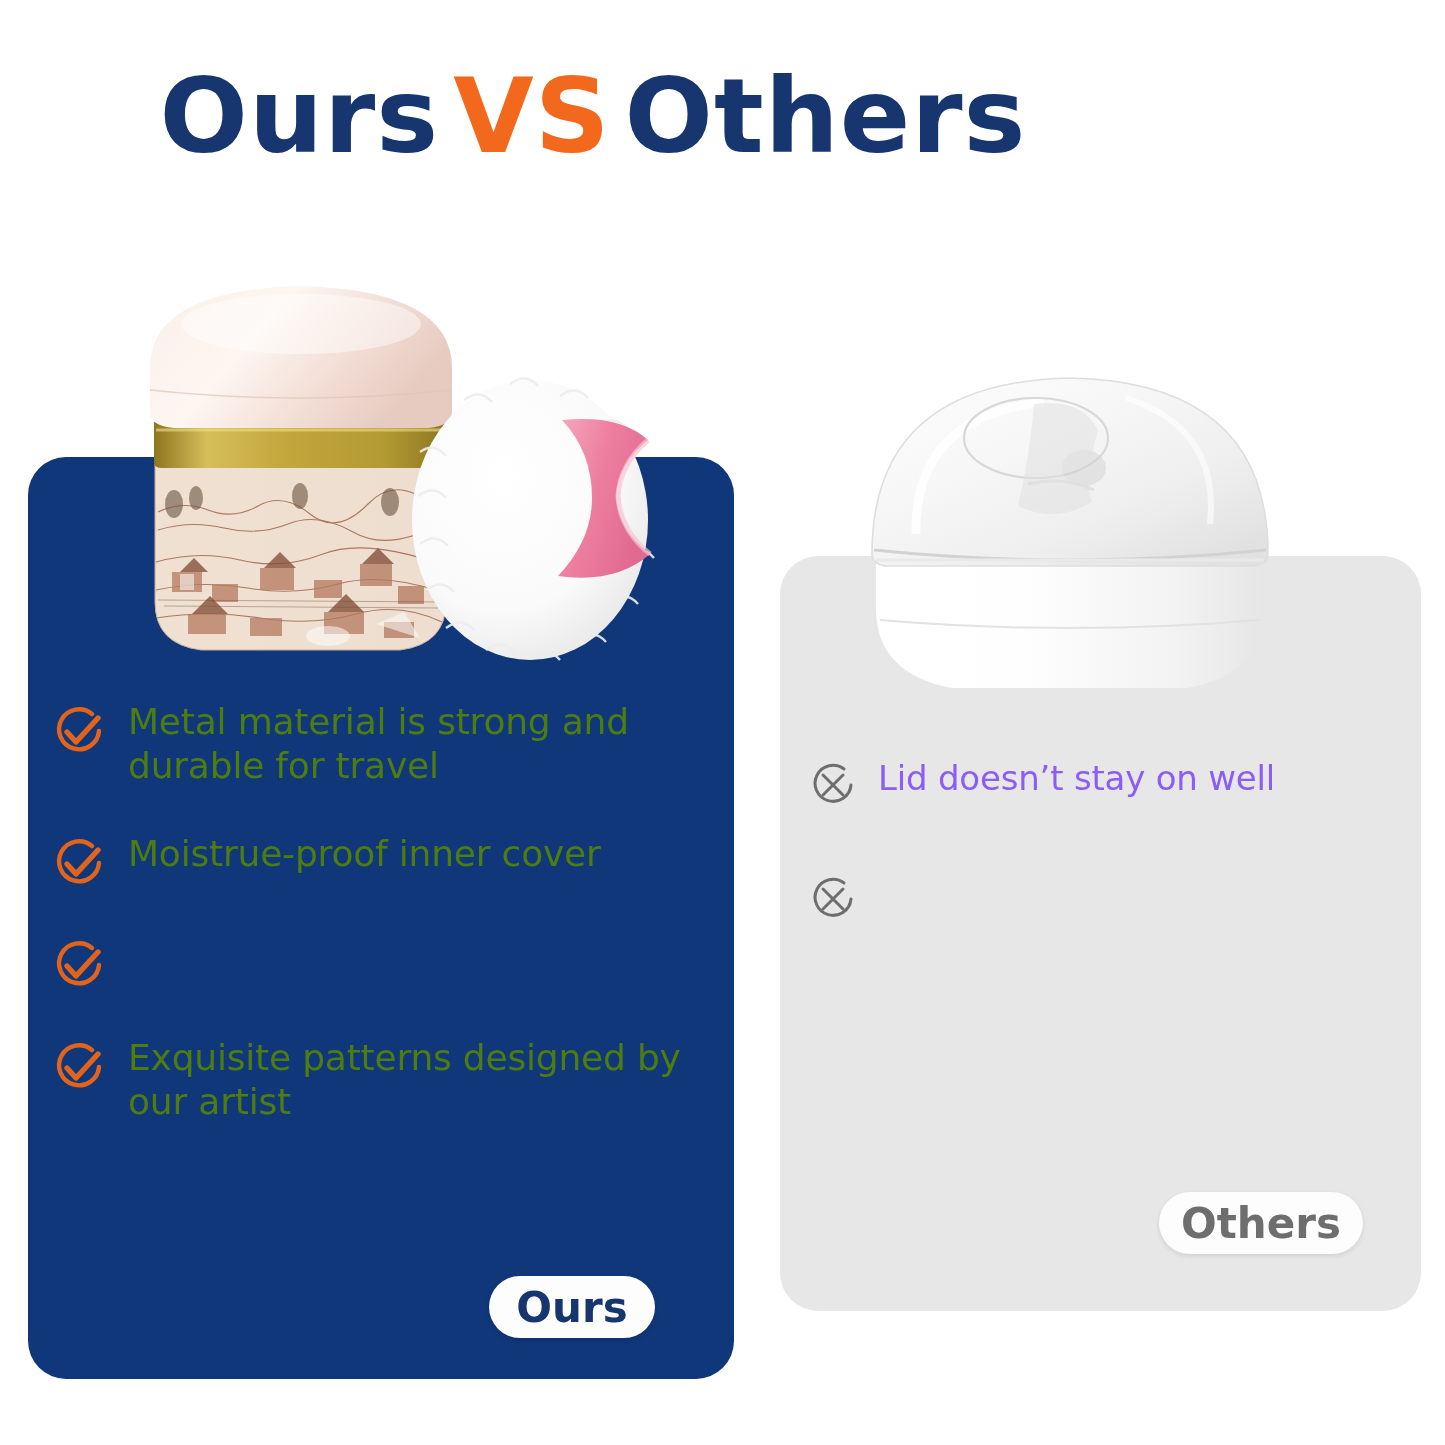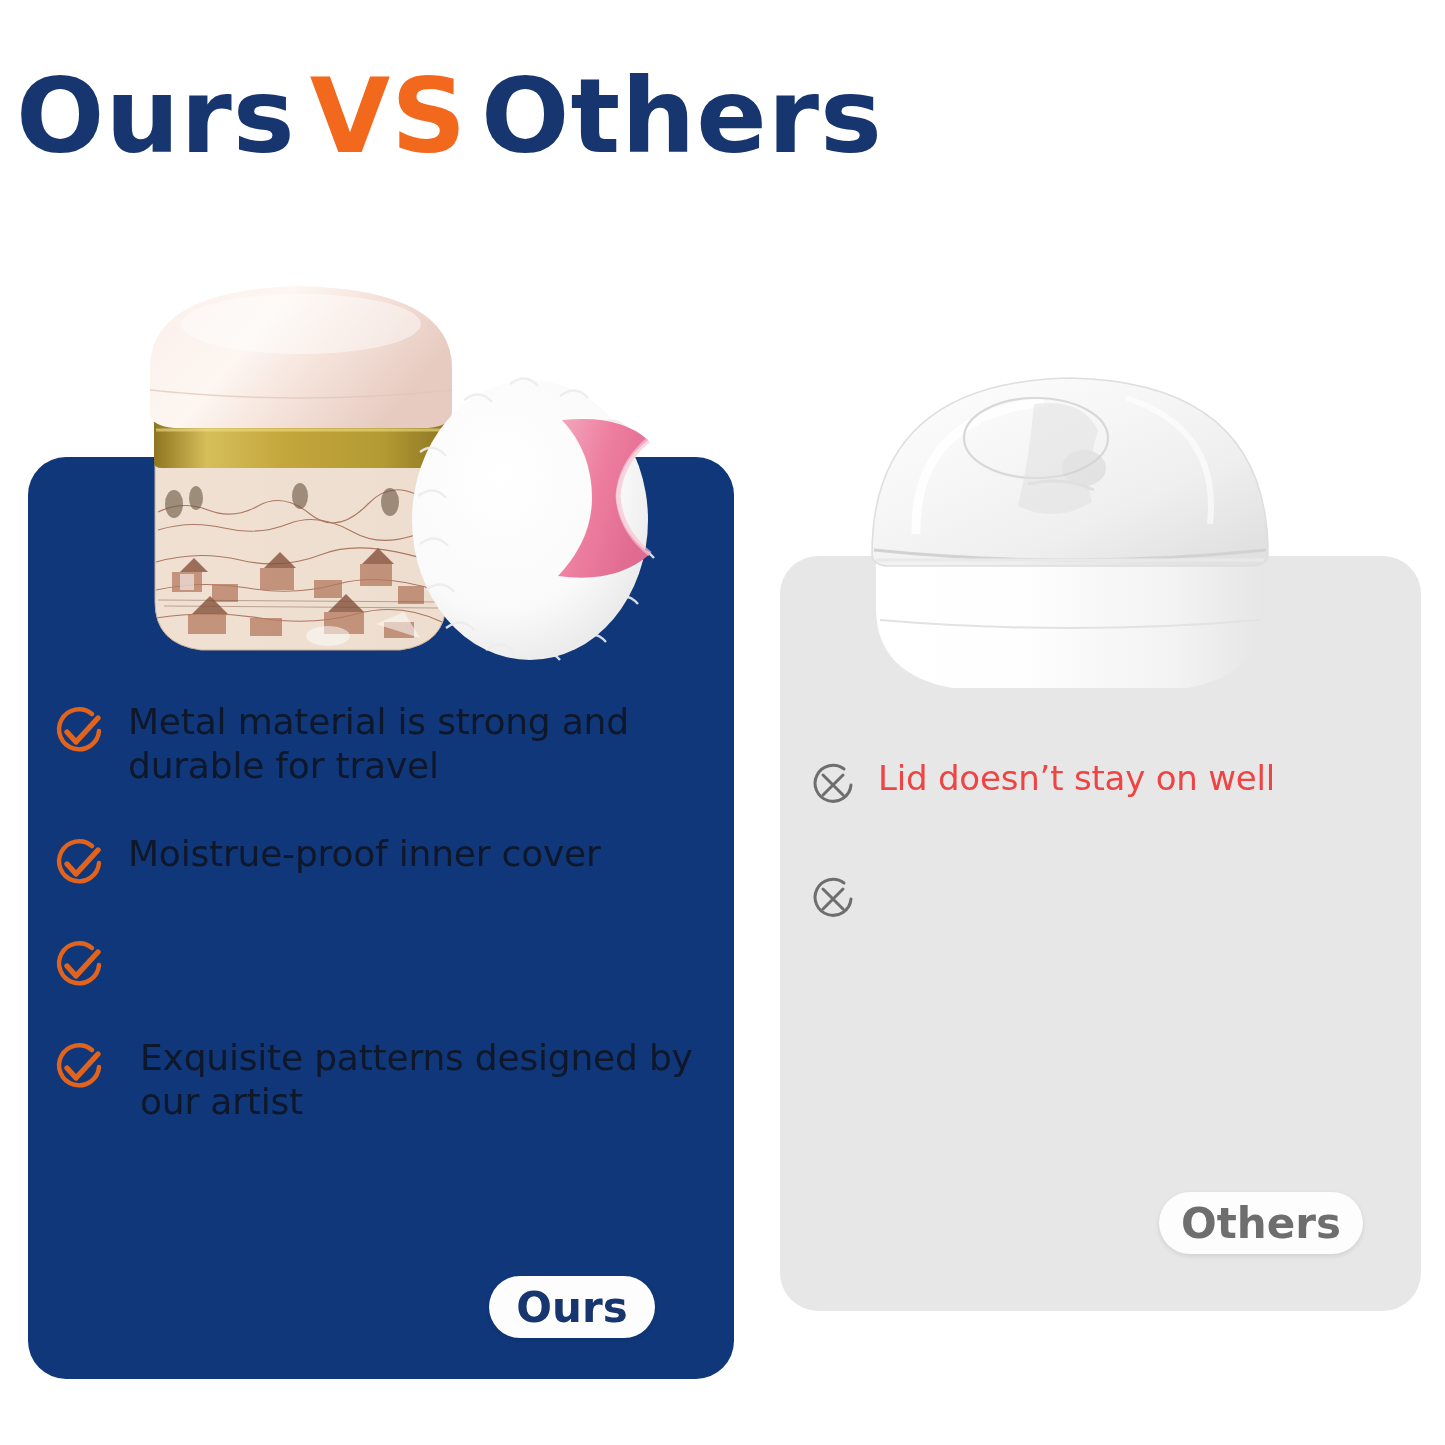--- a/index.html
+++ b/index.html
@@ -13,22 +13,23 @@
     height: 1445px;
     background: #ffffff;
     overflow: hidden;
     font-family: "DejaVu Sans", sans-serif;
   }
 
   
   .title {
     position: absolute;
     top: 62px;
-    left: 16px;
+    left: 4px;
     width: 1178px;
+    text-align: center;
     font-family: "DejaVu Sans", sans-serif;
     font-size: 104px;
     font-weight: bold;
     letter-spacing: 1px;
     white-space: nowrap;
     line-height: 1.05;
   }
   .title .t-ours,
   .title .t-others { color: #17356E; }
   .title .t-vs { color: #F2681C; padding: 0 14px; }
@@ -81,44 +82,44 @@
     left: 808px;
     top: 758px;
     width: 600px;
   }
 
   .row {
     display: flex;
     align-items: flex-start;
   }
   .list-ours .row { margin-bottom: 44px; }
-  .list-ours .row:last-child { margin-bottom: 0; gap: 12px; }
+  .list-ours .row:last-child { margin-bottom: 0; }
   .list-others .row { margin-bottom: 62px; }
   .list-others .row:last-child { margin-bottom: 0; }
 
   .ic {
     flex: 0 0 auto;
     width: 54px;
     height: 54px;
     margin-right: 22px;
   }
   .list-ours .ic { margin-top: 4px; }
   .list-others .ic { margin-top: 2px; width: 50px; height: 50px; margin-right: 20px; }
 
   .row-text {
     font-family: "DejaVu Sans", sans-serif;
     line-height: 1.22;
   }
   .list-ours .row-text {
-    color: #0f172a;
+    color: #4d7c0f;
     font-size: 36px;
     letter-spacing: -0.2px;
   }
   .list-others .row-text {
-    color: #ef4444;
+    color: #8b5cf6;
     font-size: 34px;
     letter-spacing: -0.2px;
   }
 
   
   .badge {
     position: absolute;
     background: #FDFDFD;
     border-radius: 999px;
     display: flex;

